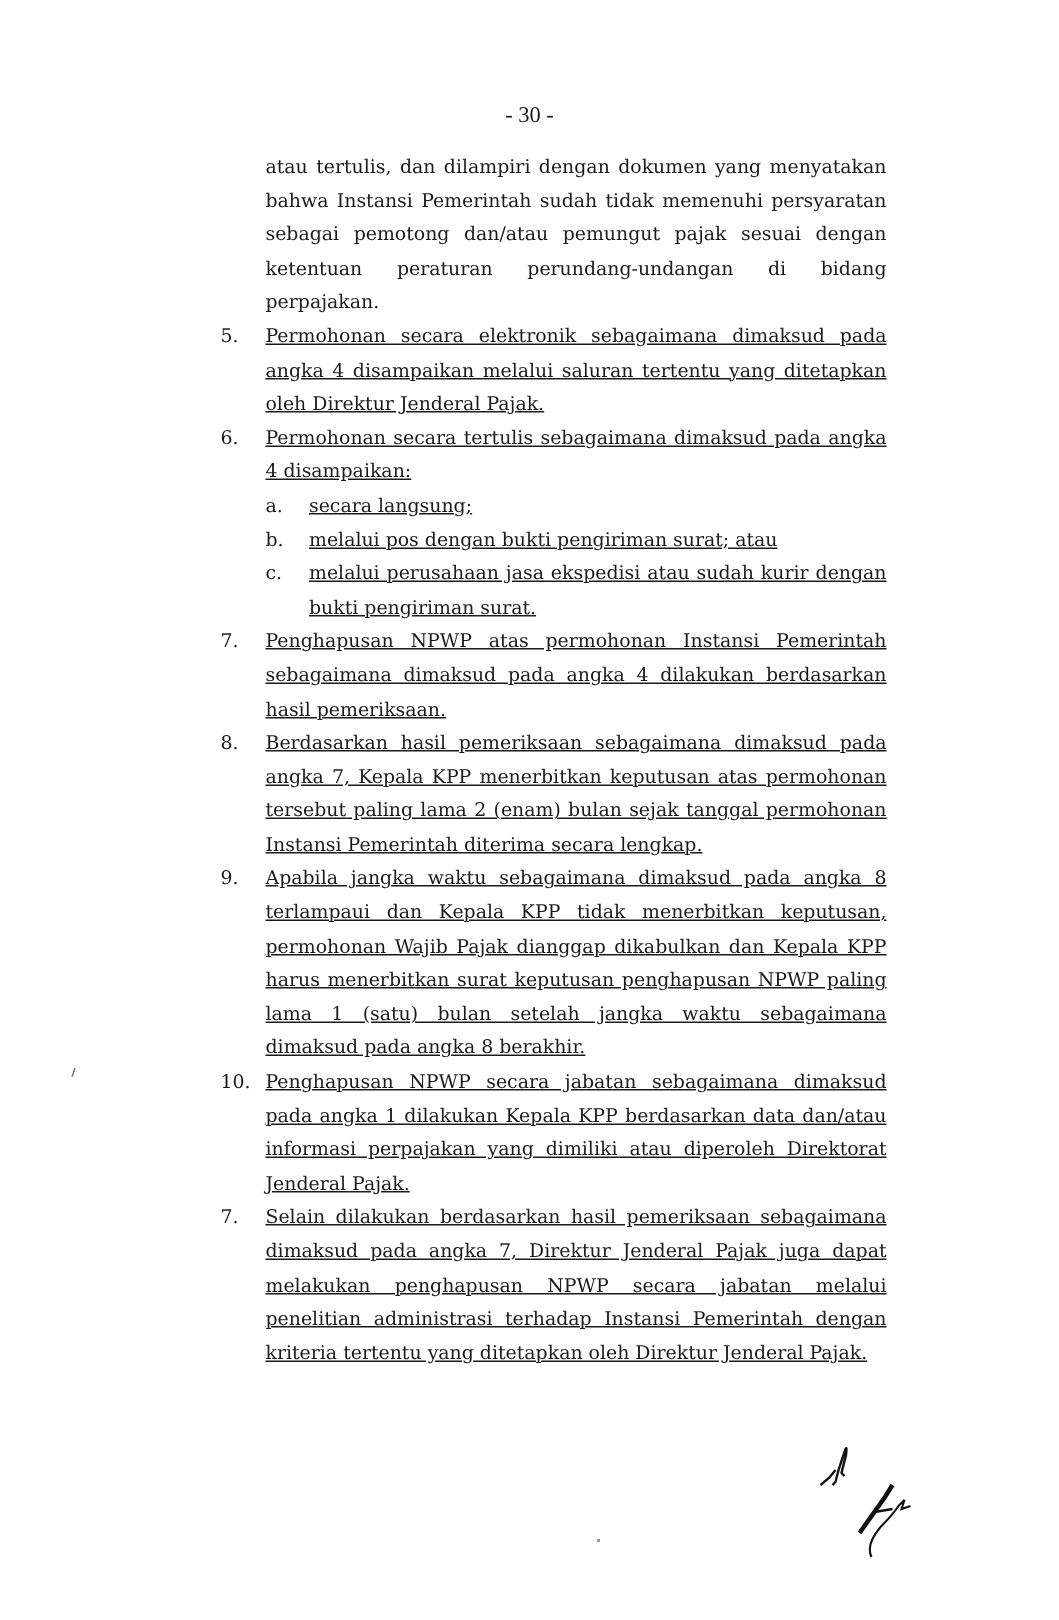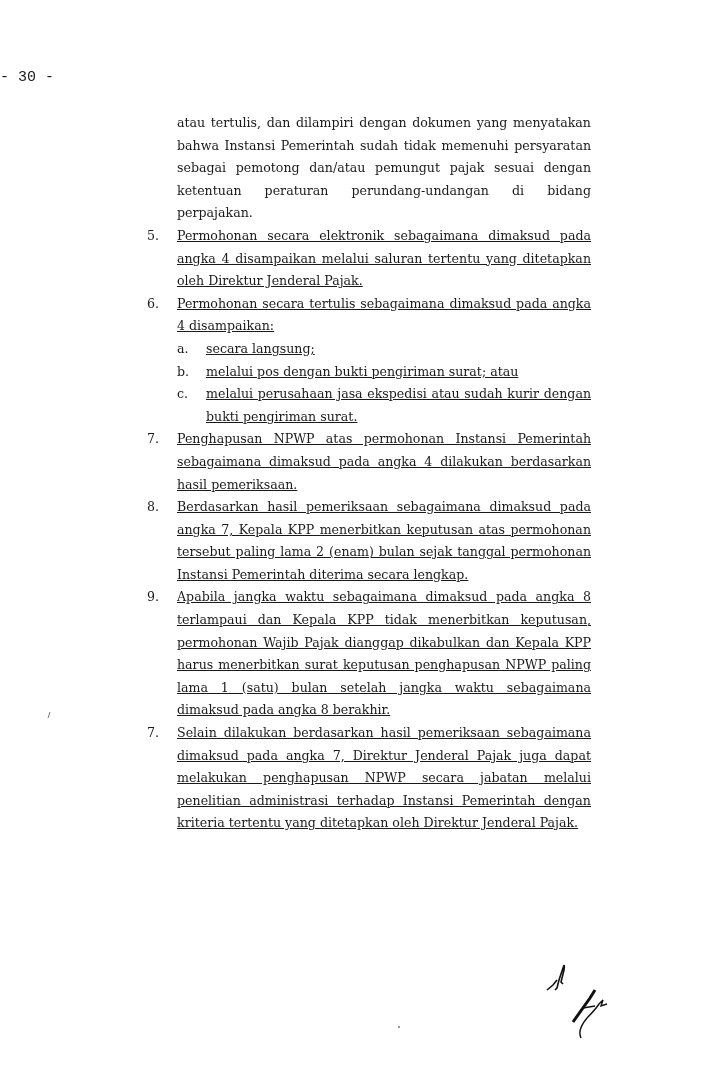--- a/index.html
+++ b/index.html
@@ -1,20 +1,20 @@
 <!DOCTYPE html>
 <html><head>
   <meta charset="utf-8">
   <style>
     html, body { margin: 0; padding: 0; background: #ffffff; }
     body { width: 706px; height: 1080px; position: relative; overflow: hidden;
       font-family: "DejaVu Serif", "Liberation Serif", serif; color: #1a1a1a; }
-    .page-number { position: absolute; top: 69px; left: 0; width: 706px; 
-      font-family: Liberation Mono, monospace; font-size: 15px; }
-    .content { position: absolute; top: 100px; left: 147px; width: 444px; font-size: 12.6px; line-height: 22.6px; margin-top: 12px; }
+    .page-number { position: absolute; top: 69px; left: 0; width: 706px; text-align: center;
+      font-family: Liberation Serif, serif; font-size: 15px; }
+    .content { position: absolute; top: 100px; left: 147px; width: 444px; font-size: 12.6px; line-height: 22.6px; }
     .para { text-align: justify; margin-left: 30px; }
     .item { position: relative; padding-left: 30px; text-align: justify; }
     .item .num { position: absolute; left: 0; top: 0; }
     .subitem { position: relative; padding-left: 29px; text-align: justify; margin-left: 30px; }
     .subitem .num { position: absolute; left: 0; top: 0; }
     .text { text-align: justify; text-align-last: left; text-decoration: underline; }
     .signature { position: absolute; left: 545px; top: 960px; width: 80px; height: 80px; }
     .mark { position: absolute; left: 47px; top: 712px; width: 4px; height: 6px; }
     .dot-bottom { position: absolute; left: 398px; top: 1026px; width: 2px; height: 2px; background: #999; }
   </style>
@@ -56,20 +56,24 @@
   <div class="item">
     <span class="num">8.</span>
     <div class="text">Berdasarkan hasil pemeriksaan sebagaimana dimaksud pada angka 7, Kepala KPP menerbitkan keputusan atas permohonan tersebut paling lama 2 (enam) bulan sejak tanggal permohonan Instansi Pemerintah diterima secara lengkap.</div>
   </div>
 
   <div class="item">
     <span class="num">9.</span>
     <div class="text">Apabila jangka waktu sebagaimana dimaksud pada angka 8 terlampaui dan Kepala KPP tidak menerbitkan keputusan, permohonan Wajib Pajak dianggap dikabulkan dan Kepala KPP harus menerbitkan surat keputusan penghapusan NPWP paling lama 1 (satu) bulan setelah jangka waktu sebagaimana dimaksud pada angka 8 berakhir.</div>
   </div>
 
+  <div class="item">
+    <span class="num">10.</span>
+    <div class="text">Penghapusan NPWP secara jabatan sebagaimana dimaksud pada angka 1 dilakukan Kepala KPP berdasarkan data dan/atau informasi perpajakan yang dimiliki atau diperoleh Direktorat Jenderal Pajak.</div>
+  </div>
 
   <div class="item">
     <span class="num">7.</span>
     <div class="text">Selain dilakukan berdasarkan hasil pemeriksaan sebagaimana dimaksud pada angka 7, Direktur Jenderal Pajak juga dapat melakukan penghapusan NPWP secara jabatan melalui penelitian administrasi terhadap Instansi Pemerintah dengan kriteria tertentu yang ditetapkan oleh Direktur Jenderal Pajak.</div>
   </div>
 
 </div>
 
 <svg class="mark" viewBox="0 0 4 6">
   <line x1="3" y1="0" x2="1" y2="6" stroke="#777" stroke-width="1"></line>

